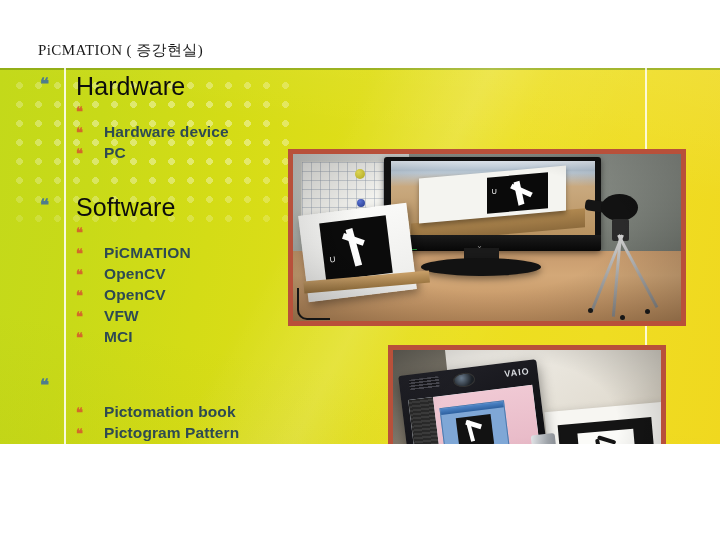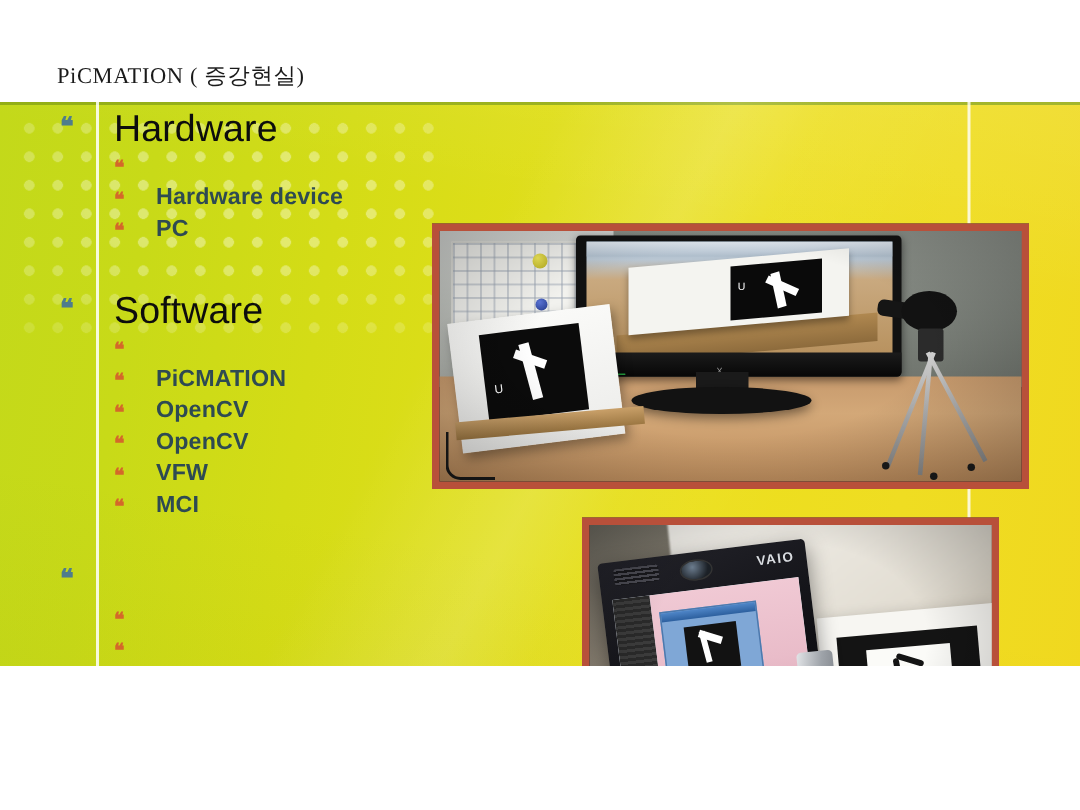--- a/index.html
+++ b/index.html
@@ -606,23 +606,25 @@
           <span class="txt">MCI</span>
         </div>
       </div>
 
       <div class="group" id="grp-otherwise">
         <div class="lvl1">
           <span class="bullet">❝</span>
         </div>
         <div class="lvl2">
           <span class="bullet">❝</span>
-        </div>
-        <div class="lvl2">
-          <span class="bullet">❝</span>
+          <span class="txt">Pictomation book</span>
+        </div>
+        <div class="lvl2">
+          <span class="bullet">❝</span>
+          <span class="txt">Pictogram Pattern</span>
         </div>
       </div>
 
     </div>
 
     <div class="photo" id="photo-ar-desk">
       <div class="inner">
         <div class="p1-wall"></div>
         <div class="p1-cubicle"></div>
         <div class="p1-desk"></div>

